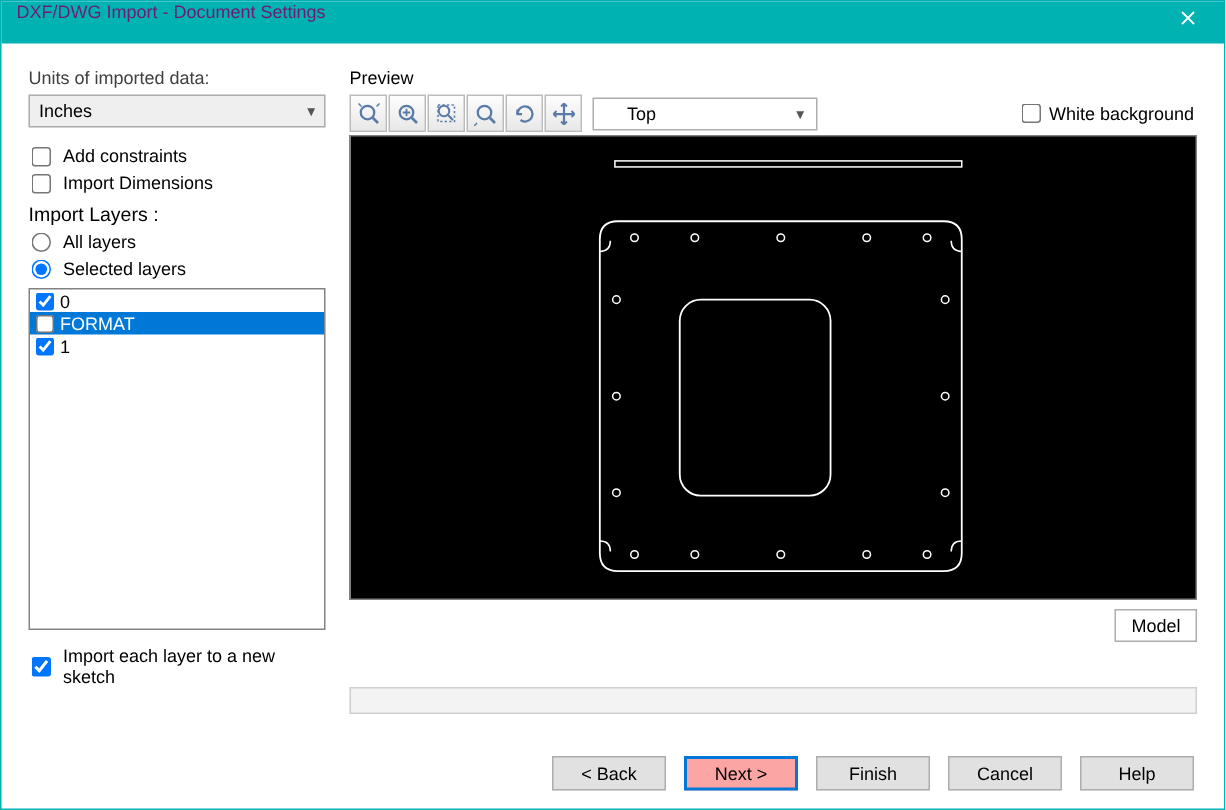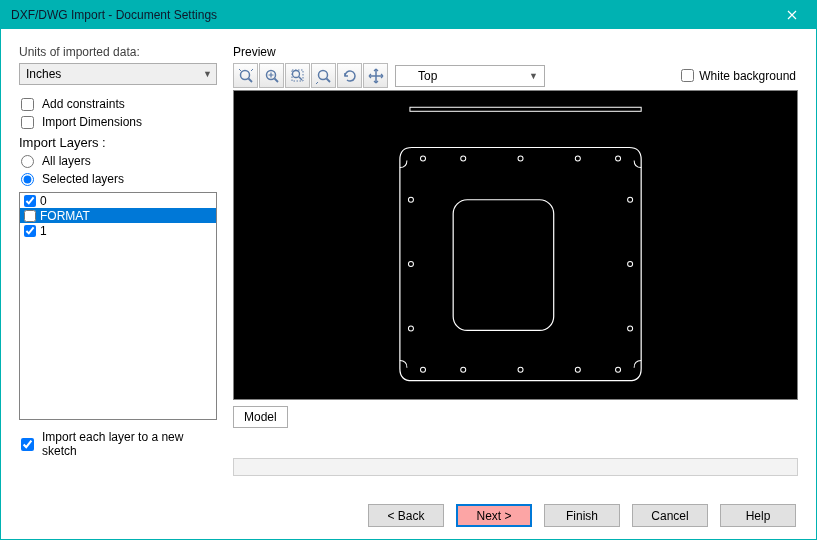--- a/index.html
+++ b/index.html
@@ -15,24 +15,23 @@
       width: 817px;
       height: 540px;
       border: 1px solid #00b2b2;
       display: flex;
       flex-direction: column;
     }
     .titlebar {
       height: 28px;
       background: #00b2b2;
       display: flex;
-      align-items: center;
       justify-content: space-between;
       padding: 0 8px 0 10px;
-      color: #0f172a;
+      color: #701a75;
     }
     .titlebar .title { font-size: 12px; }
     .titlebar .close {
       width: 32px;
       height: 22px;
       display: flex;
       align-items: center;
       justify-content: center;
       cursor: pointer;
       font-size: 13px;
@@ -164,20 +163,21 @@
     .preview-canvas {
       flex: 1;
       background: #000;
       border: 1px solid #828282;
       min-height: 0;
     }
     .preview-canvas svg { width: 100%; height: 100%; display: block; }
     .tab-row {
       display: flex;
       margin-top: 6px;
+      justify-content: flex-end;
     }
     .tab {
       border: 1px solid #adadad;
       border-bottom: 1px solid #adadad;
       padding: 3px 10px;
       background: #fff;
       cursor: default;
       font-size: 12px;
     }
     .progress-bar {

